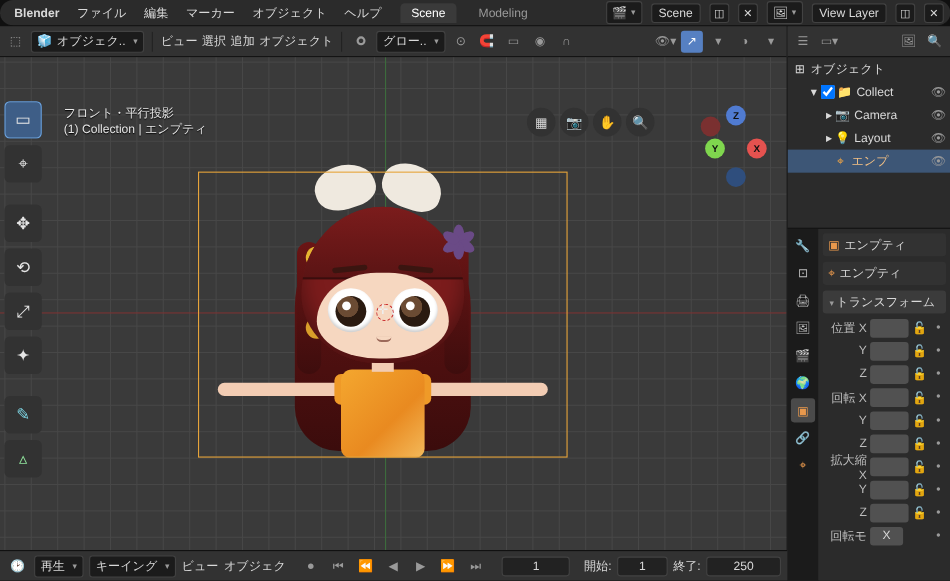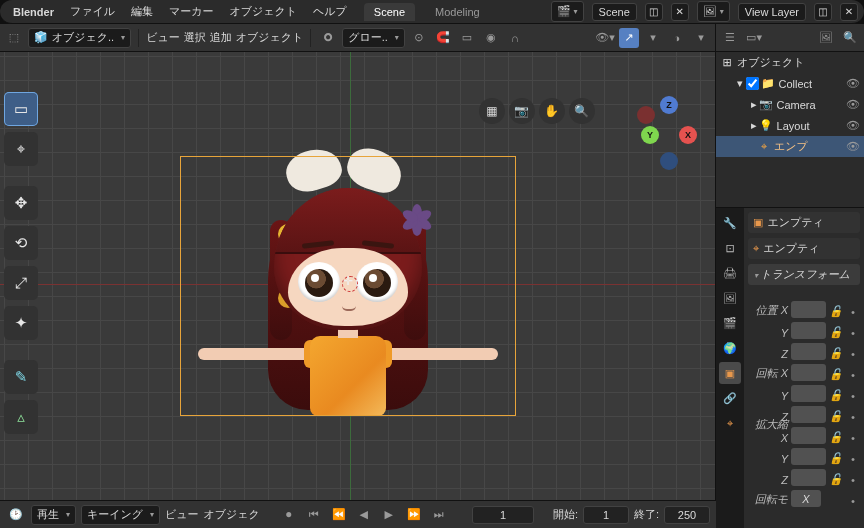--- a/index.html
+++ b/index.html
@@ -95,24 +95,24 @@
   .orow.selO{background:#3d5676;}
   .orow .pad1{width:14px;} .orow .pad2{width:28px;}
   .orow .eyec{margin-left:auto;margin-right:4px;color:var(--fg-dim);}
 
   .props{display:grid;grid-template-columns:28px 1fr;overflow:hidden;}
   .ptabs{background:var(--bg0);display:flex;flex-direction:column;align-items:center;padding-top:4px;gap:3px;}
   .ptab{width:22px;height:22px;border-radius:3px;display:flex;align-items:center;justify-content:center;cursor:pointer;font-size:11px;}
   .ptab.act{background:#4a4a4a;}
   .ppanel{background:var(--bg1);padding:4px 4px 0 4px;overflow:hidden;}
   .crumb{display:flex;align-items:center;gap:4px;background:var(--bg2);padding:3px 5px;border-radius:3px;margin-bottom:5px;}
-  .pn-head{background:#3b3b3b;padding:3px 6px;border-radius:3px;margin-bottom:13px;cursor:pointer;font-style:italic;}
+  .pn-head{background:#3b3b3b;padding:3px 6px;border-radius:3px;margin-bottom:3px;cursor:pointer;}
   .pn-head::before{content:"▾ ";font-size:8px;color:var(--fg-dim);}
   .pn-head.collapsed::before{content:"▸ ";}
-  .kv{display:flex;align-items:flex-end;height:20px;gap:3px;margin-bottom:1px;font-style:italic;}
+  .kv{display:flex;align-items:center;height:20px;gap:3px;margin-bottom:1px;}
   .kv .lab{width:40px;text-align:right;color:#bdbdbd;}
   .kv .val{flex:1;background:#515151;border-radius:3px;height:17px;}
   .kv .lock{width:14px;color:var(--fg-dim);text-align:center;}
   .kv .dot{width:14px;color:var(--fg-dim);text-align:center;}
   .modebadge{display:inline-flex;align-items:center;justify-content:center;width:30px;height:17px;background:#515151;border-radius:3px;}
 </style>
 </head>
 <body>
 
 <div class="hdr">
@@ -211,20 +211,24 @@
               <span style="transform:rotate(120deg)"></span>
             <span style="transform:rotate(180deg)"></span>
               <span style="transform:rotate(240deg)"></span>
               <span style="transform:rotate(300deg)"></span>
           </div>
         </div>
 
         <div class="sel-box"></div>
         <div class="cursor3d"></div>
 
+        <div class="overlay-tl">
+          <div>フロント・平行投影</div>
+          <div>(1) Collection | エンプティ</div>
+        </div>
 
         <div class="toolcol">
           <div class="tbtn sel2">▭</div>
           <div class="tbtn">⌖</div>
           <div class="tbtn gap"></div>
           <div class="tbtn">✥</div>
           <div class="tbtn">⟲</div>
           <div class="tbtn">⤢</div>
           <div class="tbtn">✦</div>
           <div class="tbtn gap"></div>
@@ -266,21 +270,21 @@
       <span class="ib">◀</span>
       <span class="ib">▶</span>
       <span class="ib">⏩</span>
       <span class="ib">⏭</span>
       <div style="flex:.6"></div>
       <div class="numf">1</div>
       <div style="flex:.4"></div>
       <span>開始:</span>
       <div class="numf" style="width:46px">1</div>
       <span>終了:</span>
-      <div class="numf" style="width:46px">250</div>
+      <div class="numf" style="width:68px">250</div>
     </div>
   </div>
 
   <div class="right">
     <div class="r-hdr">
       <span class="ib">☰</span>
       <span class="ib">▭▾</span>
       <div style="flex:1"></div>
       <span class="ib">🖼</span>
       <span class="ib">🔍</span>

